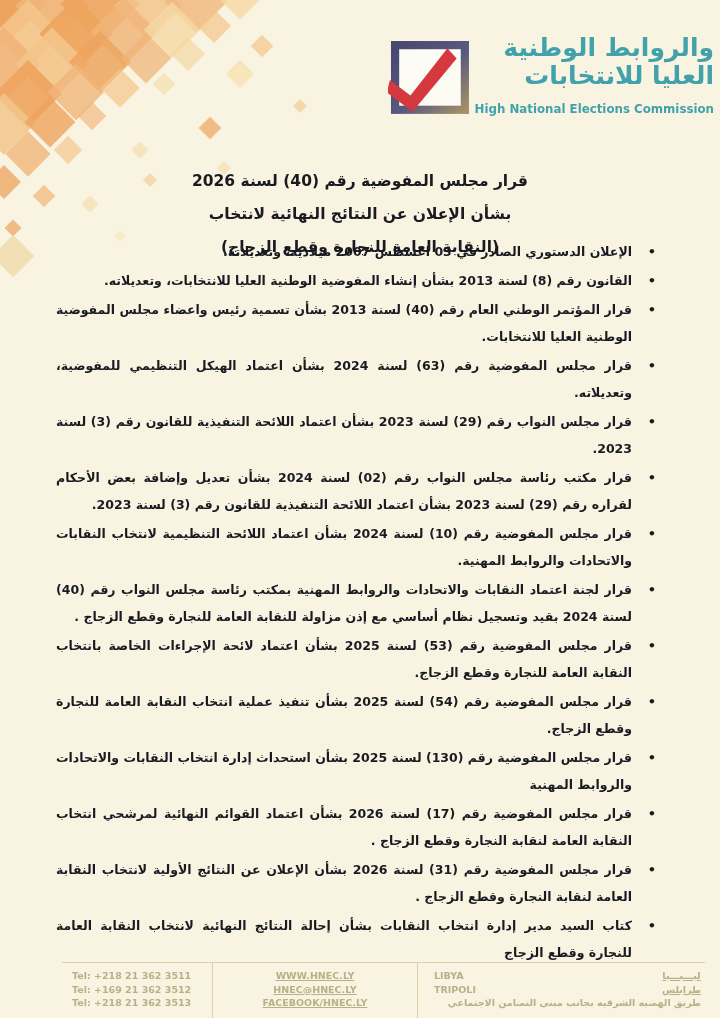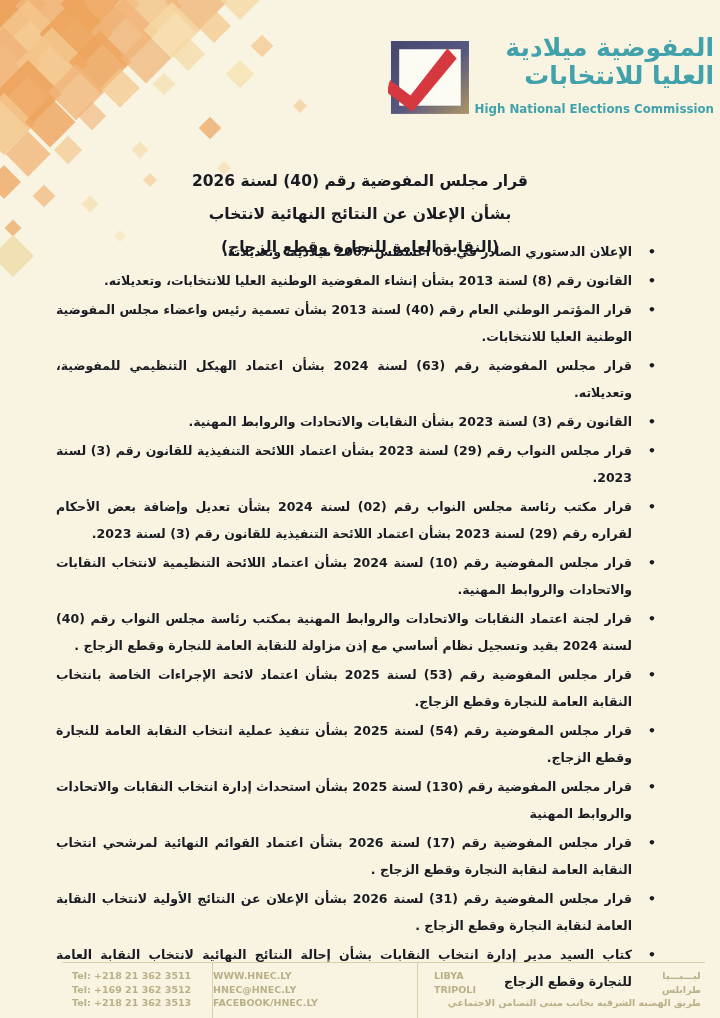--- a/index.html
+++ b/index.html
@@ -28,24 +28,24 @@
             font-size:12.5px;font-weight:bold;line-height:27px;
             text-align:justify;text-justify:inter-word;}
   .items li::before{content:"•";position:absolute;right:6px;top:0;font-size:13px;}
 
   
   .footer{position:absolute;left:62px;right:15px;bottom:0;height:55px;
           border-top:1.6px solid #d9d1ab;display:flex;
           color:#b9b088;font-size:9.5px;line-height:13.5px;font-weight:bold;}
   .f-col{padding-top:6px;box-sizing:border-box;height:55px;}
   .f-tel{width:150px;padding-left:10px;}
-  .f-web{width:205px;border-left:1.4px solid #d9d1ab;}
+  .f-web{width:205px;text-align:center;border-left:1.4px solid #d9d1ab;text-decoration:underline;}
   .f-loc{flex:1;border-left:1.4px solid #d9d1ab;padding-left:16px;padding-right:4px;}
   .loc-top{display:flex;justify-content:space-between;}
-  .loc-ar{direction:rtl;text-align:center;}
+  .loc-ar{direction:rtl;text-align:center;text-decoration:underline;}
   .loc-address{direction:rtl;text-align:right;margin-top:0;}
 </style>
 </head>
 <body>
 
 <div class="page">
 
   <svg class="mosaic" width="330" height="300" viewBox="0 0 330 300" aria-hidden="true">
     <g>
       <rect x="-26" y="-26" width="60" height="60" transform="rotate(45 4 4)" fill="#eda45e"></rect>
@@ -96,40 +96,39 @@
           <stop offset="0" stop-color="#474770"></stop>
           <stop offset="0.55" stop-color="#585880"></stop>
           <stop offset="1" stop-color="#a38f68"></stop>
         </linearGradient>
       </defs>
       <rect x="6" y="5" width="68" height="63" fill="#fdfcf4" stroke="url(#boxg)" stroke-width="8"></rect>
       <path d="M 1,39 L 21,54 L 57,8 L 66,18 L 23,70 L -2,51 Z" fill="#d5383f"></path>
     </svg>
     <div class="logo-text">
       <div class="logo-ar">
-        <div>المفوضية ميلادية</div>
+        <div>والروابط الوطنية</div>
         <div>العليا للانتخابات</div>
       </div>
       <div class="logo-en">High National Elections Commission</div>
     </div>
   </header>
 
   <section class="title">
     <div>قرار مجلس المفوضية رقم (40) لسنة 2026</div>
     <div>بشأن الإعلان عن النتائج النهائية لانتخاب</div>
     <div>(النقابة العامة للنجارة وقطع الزجاج)</div>
   </section>
 
   <main class="content">
     <ul class="items">
       <li>الإعلان الدستوري الصادر في 03 اغسطس 2007 ميلادية، وتعديلاته.</li>
       <li>القانون رقم (8) لسنة 2013 بشأن إنشاء المفوضية الوطنية العليا للانتخابات، وتعديلاته.</li>
       <li>قرار المؤتمر الوطني العام رقم (40) لسنة 2013 بشأن تسمية رئيس واعضاء مجلس المفوضية الوطنية العليا للانتخابات.</li>
       <li>قرار مجلس المفوضية رقم (63) لسنة 2024 بشأن اعتماد الهيكل التنظيمي للمفوضية، وتعديلاته.</li>
-      <li>القانون رقم (3) لسنة 2023 بشأن النقابات والاتحادات والروابط المهنية.</li>
       <li>قرار مجلس النواب رقم (29) لسنة 2023 بشأن اعتماد اللائحة التنفيذية للقانون رقم (3) لسنة 2023.</li>
       <li>قرار مكتب رئاسة مجلس النواب رقم (02) لسنة 2024 بشأن تعديل وإضافة بعض الأحكام لقراره رقم (29) لسنة 2023 بشأن اعتماد اللائحة التنفيذية للقانون رقم (3) لسنة 2023.</li>
       <li>قرار مجلس المفوضية رقم (10) لسنة 2024 بشأن اعتماد اللائحة التنظيمية لانتخاب النقابات والاتحادات والروابط المهنية.</li>
       <li>قرار لجنة اعتماد النقابات والاتحادات والروابط المهنية بمكتب رئاسة مجلس النواب رقم (40) لسنة 2024 بقيد وتسجيل نظام أساسي مع إذن مزاولة للنقابة العامة للنجارة وقطع الزجاج .</li>
       <li>قرار مجلس المفوضية رقم (53) لسنة 2025 بشأن اعتماد لائحة الإجراءات الخاصة بانتخاب النقابة العامة للنجارة وقطع الزجاج.</li>
       <li>قرار مجلس المفوضية رقم (54) لسنة 2025 بشأن تنفيذ عملية انتخاب النقابة العامة للنجارة وقطع الزجاج.</li>
       <li>قرار مجلس المفوضية رقم (130) لسنة 2025 بشأن استحداث إدارة انتخاب النقابات والاتحادات والروابط المهنية</li>
       <li>قرار مجلس المفوضية رقم (17) لسنة 2026 بشأن اعتماد القوائم النهائية لمرشحي انتخاب النقابة العامة لنقابة النجارة وقطع الزجاج .</li>
       <li>قرار مجلس المفوضية رقم (31) لسنة 2026 بشأن الإعلان عن النتائج الأولية لانتخاب النقابة العامة لنقابة النجارة وقطع الزجاج .</li>
       <li>كتاب السيد مدير إدارة انتخاب النقابات بشأن إحالة النتائج النهائية لانتخاب النقابة العامة للنجارة وقطع الزجاج</li>

